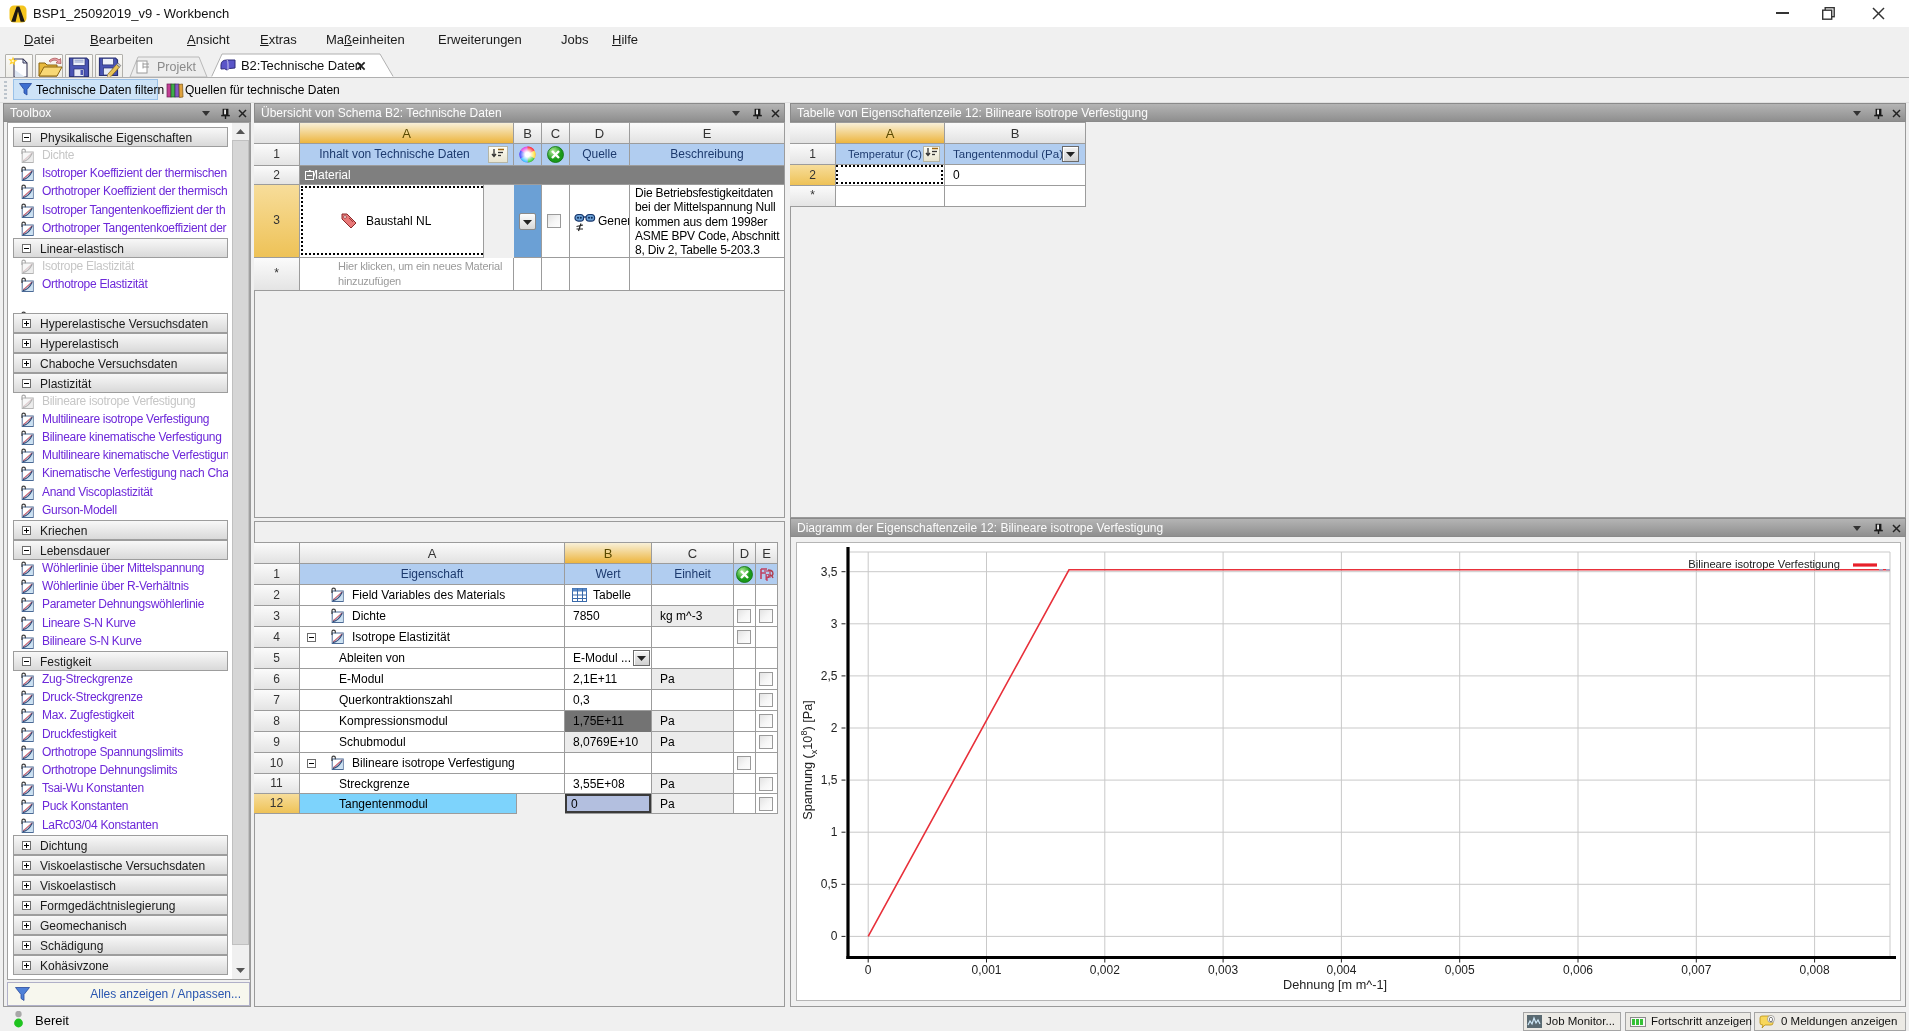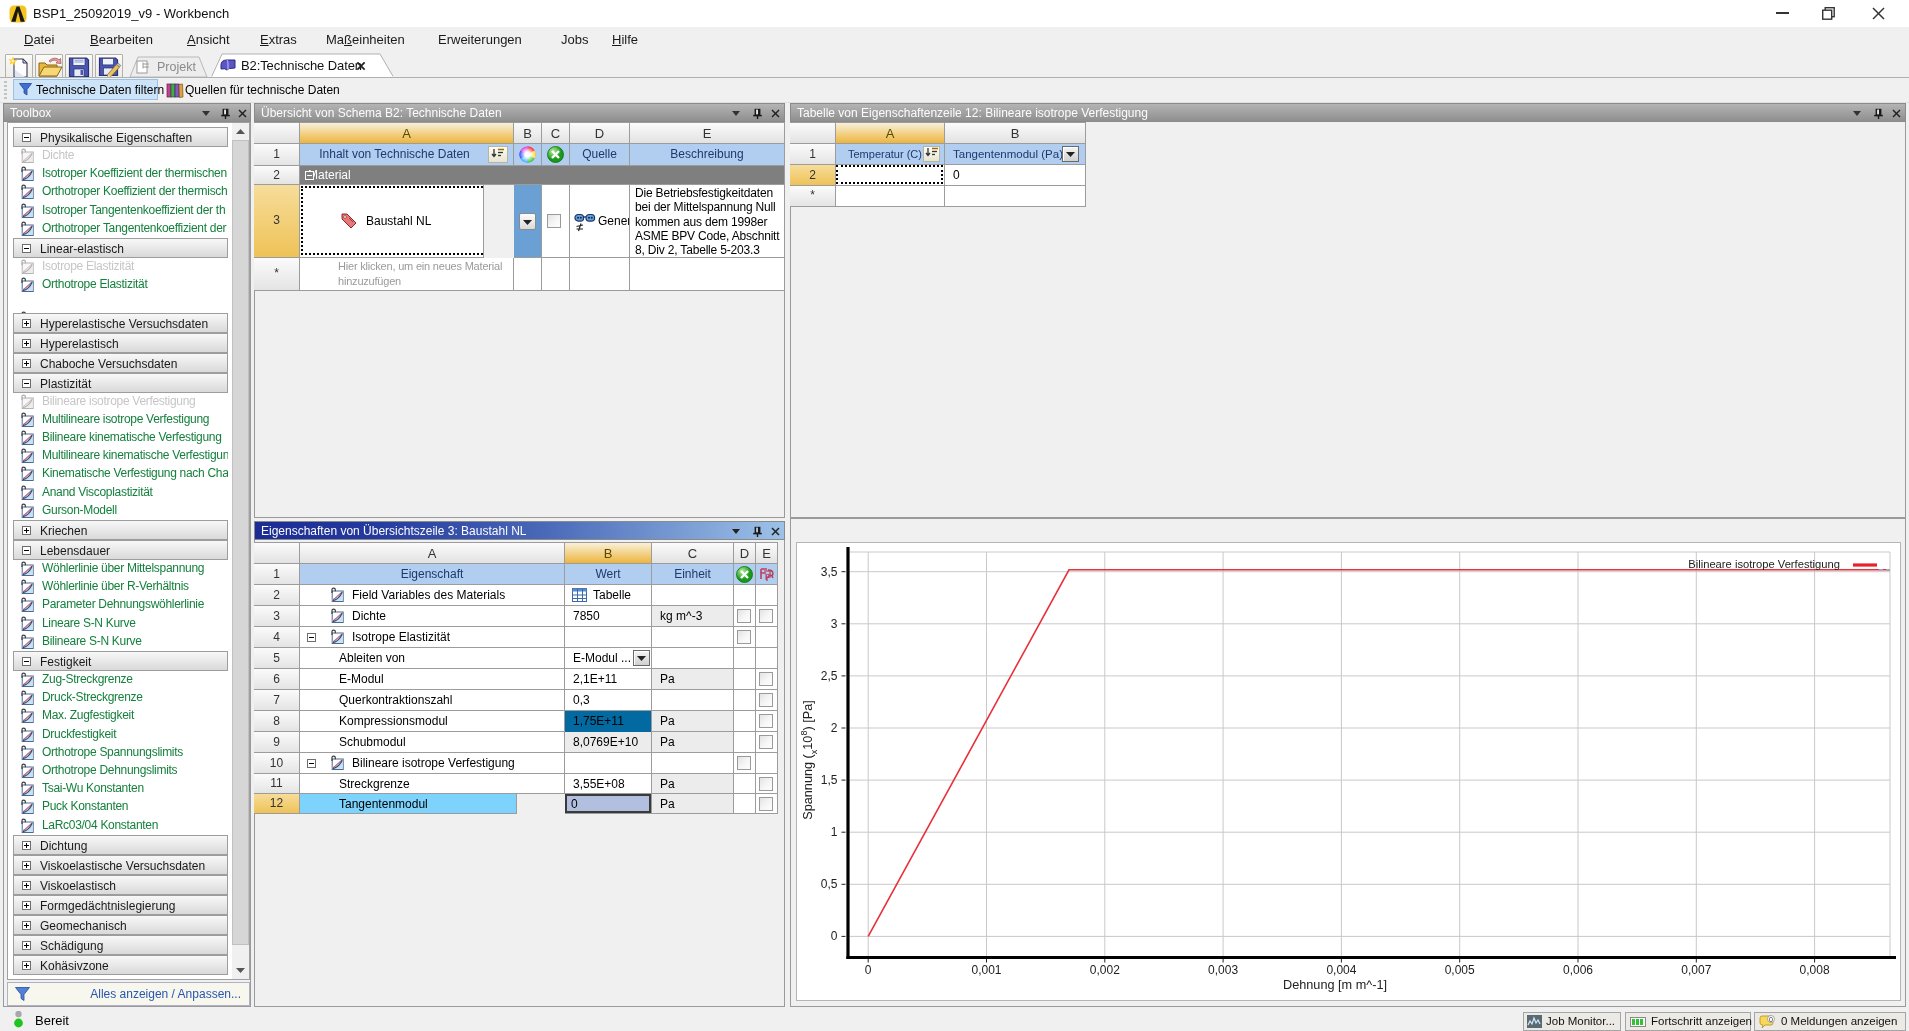--- a/index.html
+++ b/index.html
@@ -27,21 +27,21 @@
 .goldhdr { background:linear-gradient(#f8f0d8,#edb53e); text-align:center; color:#5a4a00; }
 .goldrow { background:linear-gradient(#f7dd9a,#eec257); text-align:center; color:#333; }
 .bluerow { background:#b1cdf0; color:#1d3a6e; text-align:center; }
 .greyhdr { background:linear-gradient(#fbfbfb,#e2e2e2); text-align:center; color:#333; }
 .chk { position:absolute; width:14px; height:14px; border:1px solid #9a9a9a; background:linear-gradient(135deg,#e3e3e3 0%,#f6f6f6 55%,#fdfdfd 100%); }
 
 
 #toolbox .cat { position:absolute; left:5px; width:215px; height:20px; border:1px solid #9d9d9d; background:linear-gradient(#f8f8f8,#d9d9d9); }
 #toolbox .cat .pm { position:absolute; left:8px; top:5px; }
 #toolbox .cat .ct { position:absolute; left:26px; top:3px; font-size:12px; color:#1a1a1a; }
-#toolbox .itm { position:absolute; left:2px; width:218px; height:18.2px; font-size:12px; letter-spacing:-0.3px; color:#15803d; overflow:hidden; }
+#toolbox .itm { position:absolute; left:2px; width:218px; height:18.2px; font-size:12px; letter-spacing:-0.3px; color:#6d28d9; overflow:hidden; }
 #toolbox .itm .ii { position:absolute; left:9px; top:1px; }
 #toolbox .itm span { position:absolute; left:32px; top:1px; white-space:nowrap; }
 .p1 { fill:#fff; stroke:#4a6a96; stroke-width:1; }
 .p2 { stroke:#3c3c3c; stroke-width:1.2; }
 .p3 { fill:#c9e0f2; }
 .p4 { stroke:#2f4a76; stroke-width:1.1; }
 .p5 { stroke:#c4596a; stroke-width:1.1; }
 #toolbox .itm.grey { color:#c6c6c6; }
 #toolbox .itm.grey .p1 { fill:#f7f7f7; stroke:#b4b4b4; }
 #toolbox .itm.grey .p2 { stroke:#ababab; }
@@ -783,35 +783,20 @@
     <div class="abs" style="left:0px;top:0px;width:107px;height:19px;border:2px dotted #000"></div>
   </div>
   <div class="tc" style="left:155px;top:62px;width:141px;height:21px;background:#fff;line-height:20px;padding-left:8px">0</div>
 
   <div class="tc rowhdr" style="left:0px;top:83px;width:46px;height:21px;line-height:19px">*</div>
   <div class="tc" style="left:46px;top:83px;width:109px;height:21px;background:#fff"></div>
   <div class="tc" style="left:155px;top:83px;width:141px;height:21px;background:#fff"></div>
 </div>
 
 <div class="panel" id="eigenschaften" style="left:254px;top:521px;width:531px;height:486px">
-  <div class="ptitle active">Eigenschaften von Übersichtszeile 3: Baustahl NL
-    <svg class="abs" style="left:477px;top:7px" width="8" height="5" viewBox="0 0 8 5">
-        <path d="M0 0 L8 0 L4 5 Z" fill="#222"></path>
-      </svg>
-    <svg class="abs" style="left:497px;top:4px" width="10" height="11" viewBox="0 0 10 11" fill="none" stroke="#222" stroke-width="1.2">
-        <rect x="2.6" y="0.8" width="5.8" height="6.4" fill="#1a1a1a" stroke="none"></rect>
-        <rect x="4.2" y="1.6" width="1.7" height="4.8" fill="#c8d8ee" stroke="none"></rect>
-        <line x1="1.2" y1="7.6" x2="9.8" y2="7.6" stroke="#1a1a1a" stroke-width="1.5"></line>
-        <line x1="5.5" y1="8" x2="5.5" y2="11" stroke="#1a1a1a" stroke-width="1.4"></line>
-      </svg>
-    <svg class="abs" style="left:516px;top:5px" width="9" height="9" viewBox="0 0 9 9" stroke="#222" stroke-width="1.5">
-        <line x1="1" y1="1" x2="8" y2="8"></line>
-        <line x1="8" y1="1" x2="1" y2="8"></line>
-      </svg>
-  </div>
 
   <div class="tc greyhdr" style="left:0px;top:21px;width:46px;height:22px;border-top:1px solid #9c9c9c"></div>
   <div class="tc greyhdr" style="left:46px;top:21px;width:265px;height:22px;border-top:1px solid #9c9c9c;font-size:13px;line-height:21px">A</div>
   <div class="tc goldhdr" style="left:311px;top:21px;width:87px;height:22px;border-top:1px solid #9c9c9c;font-size:13px;line-height:21px">B</div>
   <div class="tc greyhdr" style="left:398px;top:21px;width:82px;height:22px;border-top:1px solid #9c9c9c;font-size:13px;line-height:21px">C</div>
   <div class="tc greyhdr" style="left:480px;top:21px;width:22px;height:22px;border-top:1px solid #9c9c9c;font-size:13px;line-height:21px">D</div>
   <div class="tc greyhdr" style="left:502px;top:21px;width:22px;height:22px;border-top:1px solid #9c9c9c;font-size:13px;line-height:21px">E</div>
 
   <div class="tc rowhdr" style="left:0px;top:43px;width:46px;height:21px;line-height:20px">1</div>
   <div class="tc bluerow" style="left:46px;top:43px;width:265px;height:21px;line-height:20px">Eigenschaft</div>
@@ -943,21 +928,21 @@
     </div>
   <div class="tc" style="left:398px;top:169px;width:82px;height:21px;background:#fff"></div>
   <div class="tc" style="left:480px;top:169px;width:22px;height:21px;background:#fff"></div>
   <div class="tc" style="left:502px;top:169px;width:22px;height:21px;background:#fff">
       <div class="chk" style="left:3px;top:3px"></div>
     </div>
   <div class="tc rowhdr" style="left:0px;top:190px;width:46px;height:21px;line-height:20px">8</div>
   <div class="tc" style="left:46px;top:190px;width:265px;height:21px;background:#fff">
       <span class="abs" style="left:39px;top:3px">Kompressionsmodul</span>
     </div>
-  <div class="tc" style="left:311px;top:190px;width:87px;height:33px;background:#0369a1">
+  <div class="tc" style="left:311px;top:190px;width:87px;height:33px;background:#737373">
       <span class="abs" style="left:8px;top:3px">1,75E+11</span>
     </div>
   <div class="tc" style="left:398px;top:190px;width:82px;height:21px;background:#ececec">
       <span class="abs" style="left:8px;top:3px">Pa</span>
     </div>
   <div class="tc" style="left:480px;top:190px;width:22px;height:21px;background:#fff"></div>
   <div class="tc" style="left:502px;top:190px;width:22px;height:21px;background:#fff">
       <div class="chk" style="left:3px;top:3px"></div>
     </div>
   <div class="tc rowhdr" style="left:0px;top:211px;width:46px;height:21px;line-height:20px">9</div>
@@ -1021,20 +1006,35 @@
   <div class="tc" style="left:398px;top:273px;width:82px;height:20px;background:#ececec">
       <span class="abs" style="left:8px;top:3px">Pa</span>
     </div>
   <div class="tc" style="left:480px;top:273px;width:22px;height:20px;background:#fff"></div>
   <div class="tc" style="left:502px;top:273px;width:22px;height:20px;background:#fff">
       <div class="chk" style="left:3px;top:3px"></div>
     </div>
 </div>
 
 <div class="panel" id="diagramm" style="left:790px;top:518px;width:1116px;height:489px">
+  <div class="ptitle">Diagramm der Eigenschaftenzeile 12: Bilineare isotrope Verfestigung
+    <svg class="abs" style="left:1062px;top:7px" width="8" height="5" viewBox="0 0 8 5">
+        <path d="M0 0 L8 0 L4 5 Z" fill="#333"></path>
+      </svg>
+    <svg class="abs" style="left:1082px;top:4px" width="10" height="11" viewBox="0 0 10 11" fill="none" stroke="#222" stroke-width="1.2">
+        <rect x="2.6" y="0.8" width="5.8" height="6.4" fill="#1a1a1a" stroke="none"></rect>
+        <rect x="4.2" y="1.6" width="1.7" height="4.8" fill="#fff" stroke="none"></rect>
+        <line x1="1.2" y1="7.6" x2="9.8" y2="7.6" stroke="#1a1a1a" stroke-width="1.5"></line>
+        <line x1="5.5" y1="8" x2="5.5" y2="11" stroke="#1a1a1a" stroke-width="1.4"></line>
+      </svg>
+    <svg class="abs" style="left:1101px;top:5px" width="9" height="9" viewBox="0 0 9 9" stroke="#222" stroke-width="1.5">
+        <line x1="1" y1="1" x2="8" y2="8"></line>
+        <line x1="8" y1="1" x2="1" y2="8"></line>
+      </svg>
+  </div>
   <div class="abs" style="left:6px;top:24px;width:1105px;height:459px;background:#fff;border:1px solid #b5b5b5"></div>
   <svg class="abs" style="left:0px;top:0px" width="1116" height="489" viewBox="0 0 1116 489">
     <line x1="59.5" y1="34" x2="1100" y2="34" stroke="#c9c9c9" stroke-width="1"></line>
     <line x1="1100" y1="34" x2="1100" y2="438.0" stroke="#c9c9c9" stroke-width="1"></line>
     <line x1="78.2" y1="34" x2="78.2" y2="438.0" stroke="#c9c9c9" stroke-width="1"></line>
       <line x1="196.5" y1="34" x2="196.5" y2="438.0" stroke="#c9c9c9" stroke-width="1"></line>
       <line x1="314.8" y1="34" x2="314.8" y2="438.0" stroke="#c9c9c9" stroke-width="1"></line>
       <line x1="433.1" y1="34" x2="433.1" y2="438.0" stroke="#c9c9c9" stroke-width="1"></line>
       <line x1="551.4" y1="34" x2="551.4" y2="438.0" stroke="#c9c9c9" stroke-width="1"></line>
       <line x1="669.7" y1="34" x2="669.7" y2="438.0" stroke="#c9c9c9" stroke-width="1"></line>

